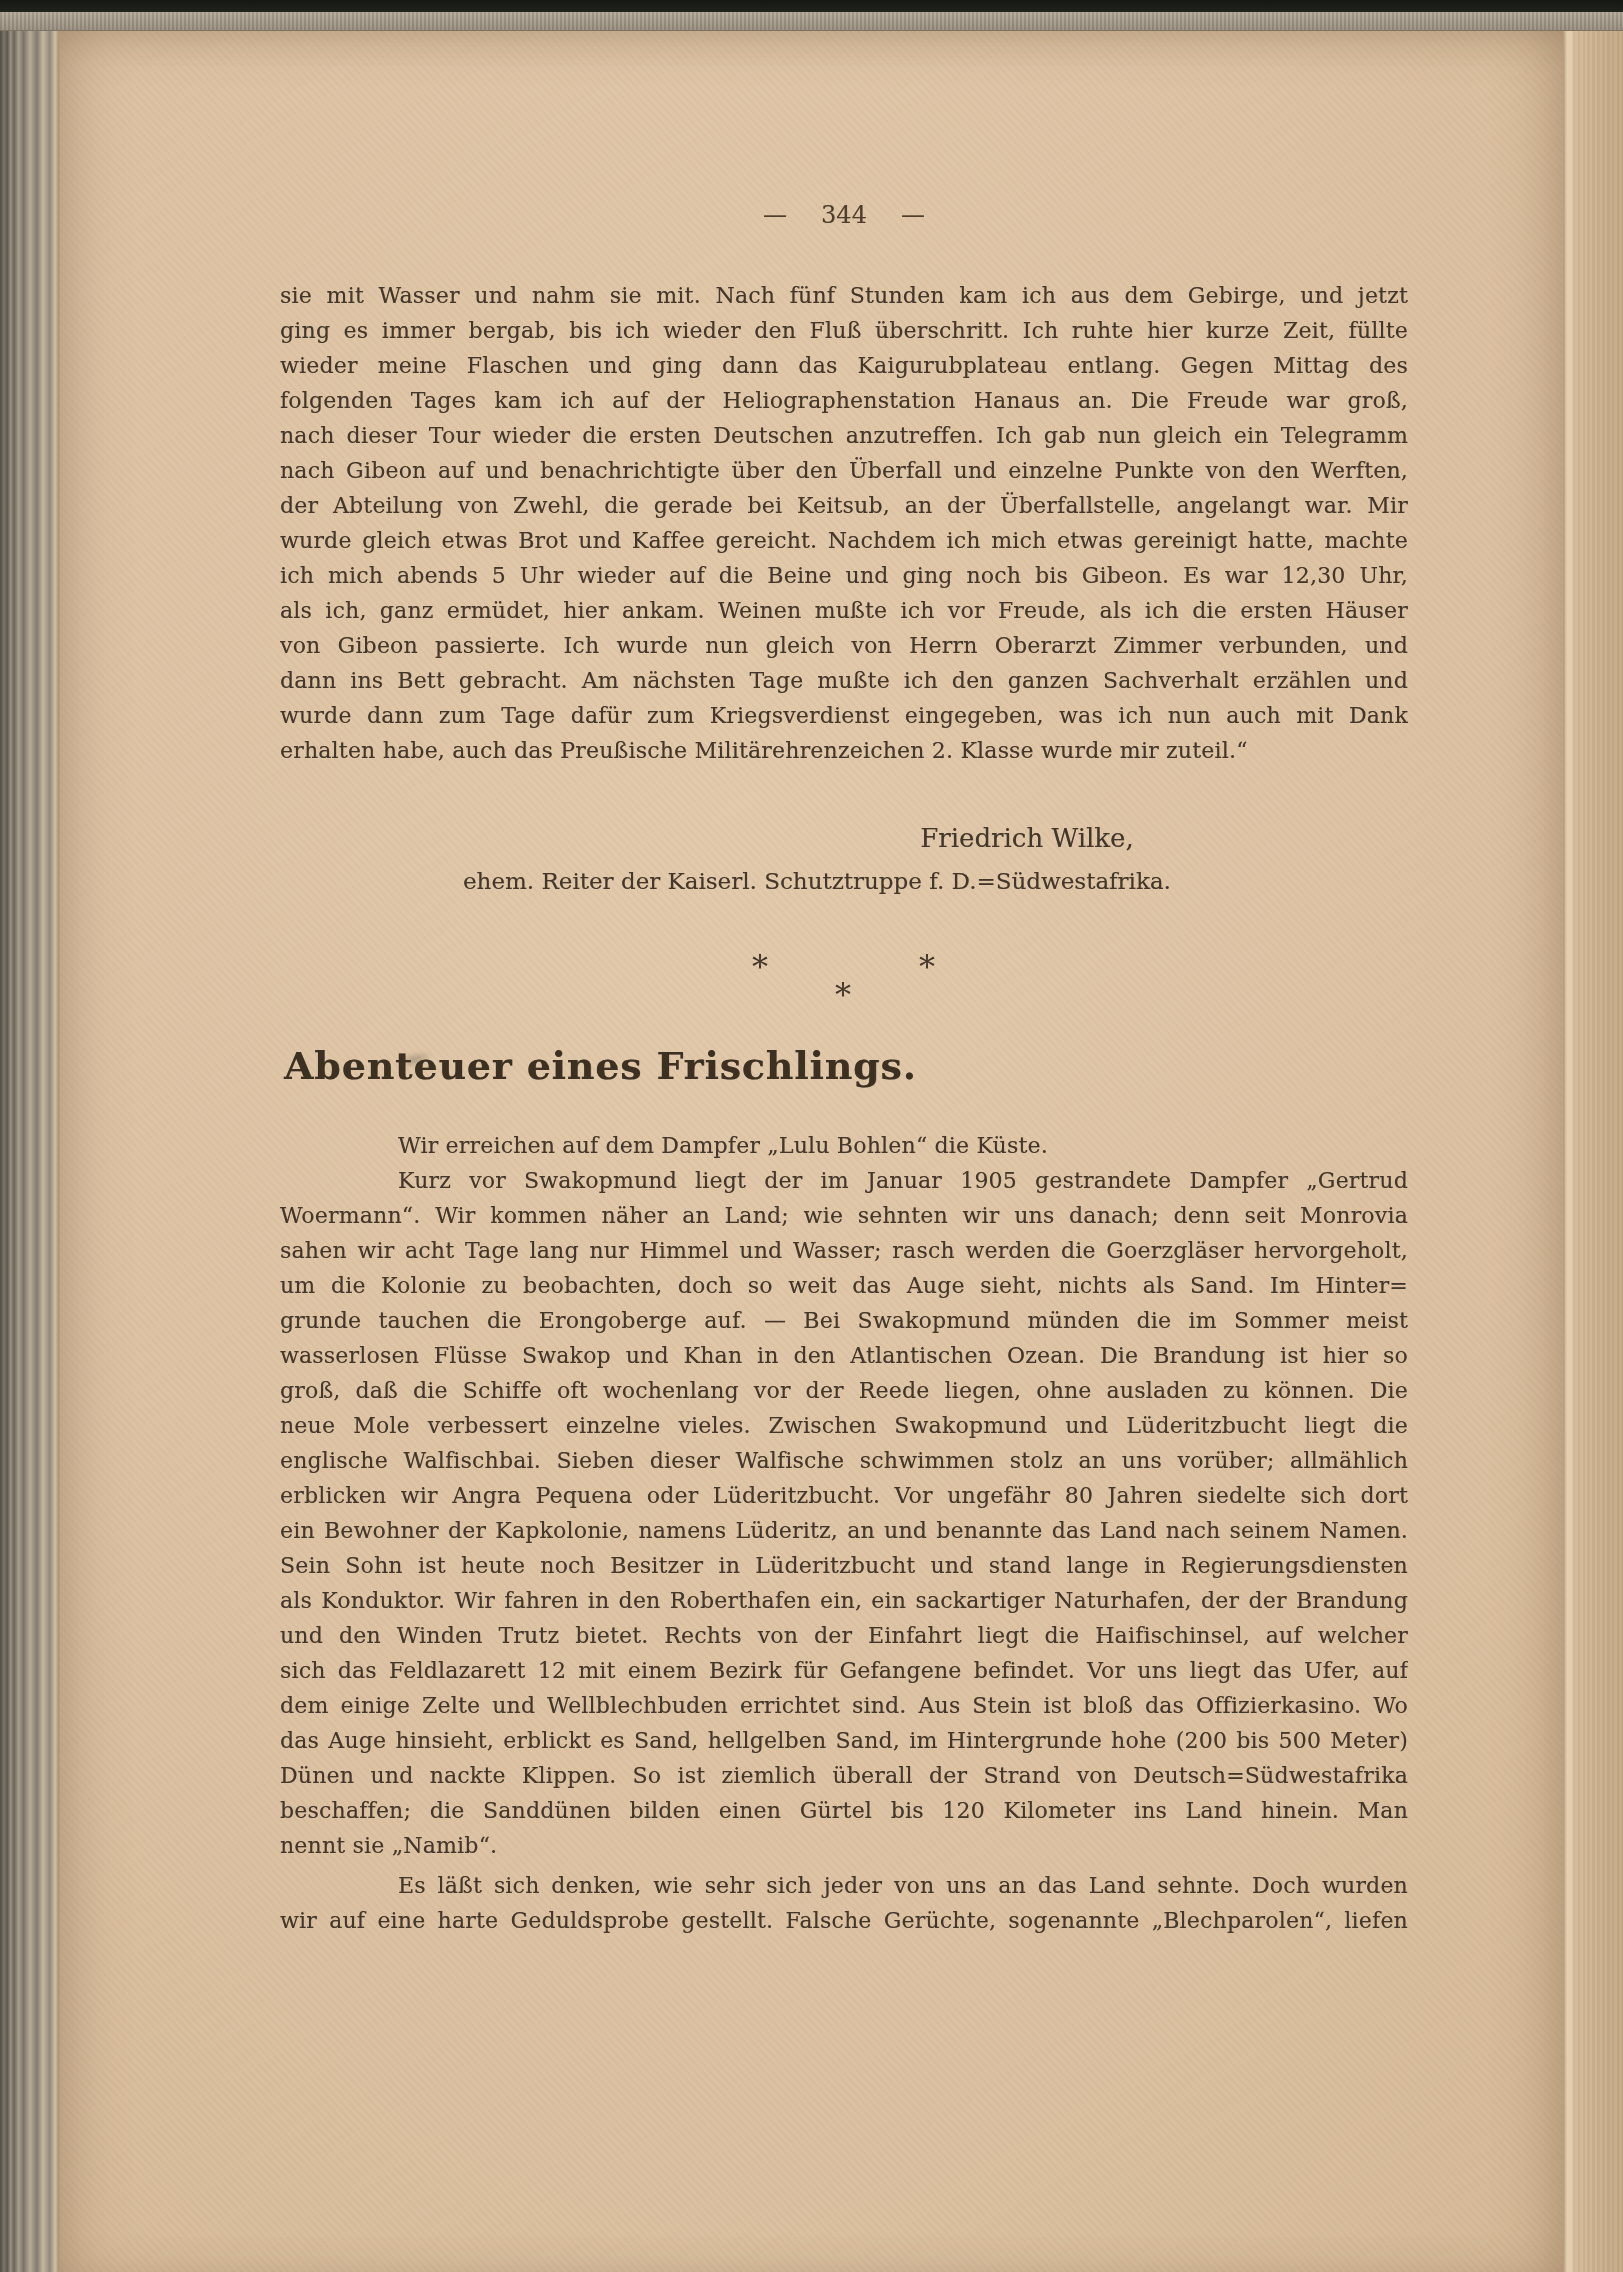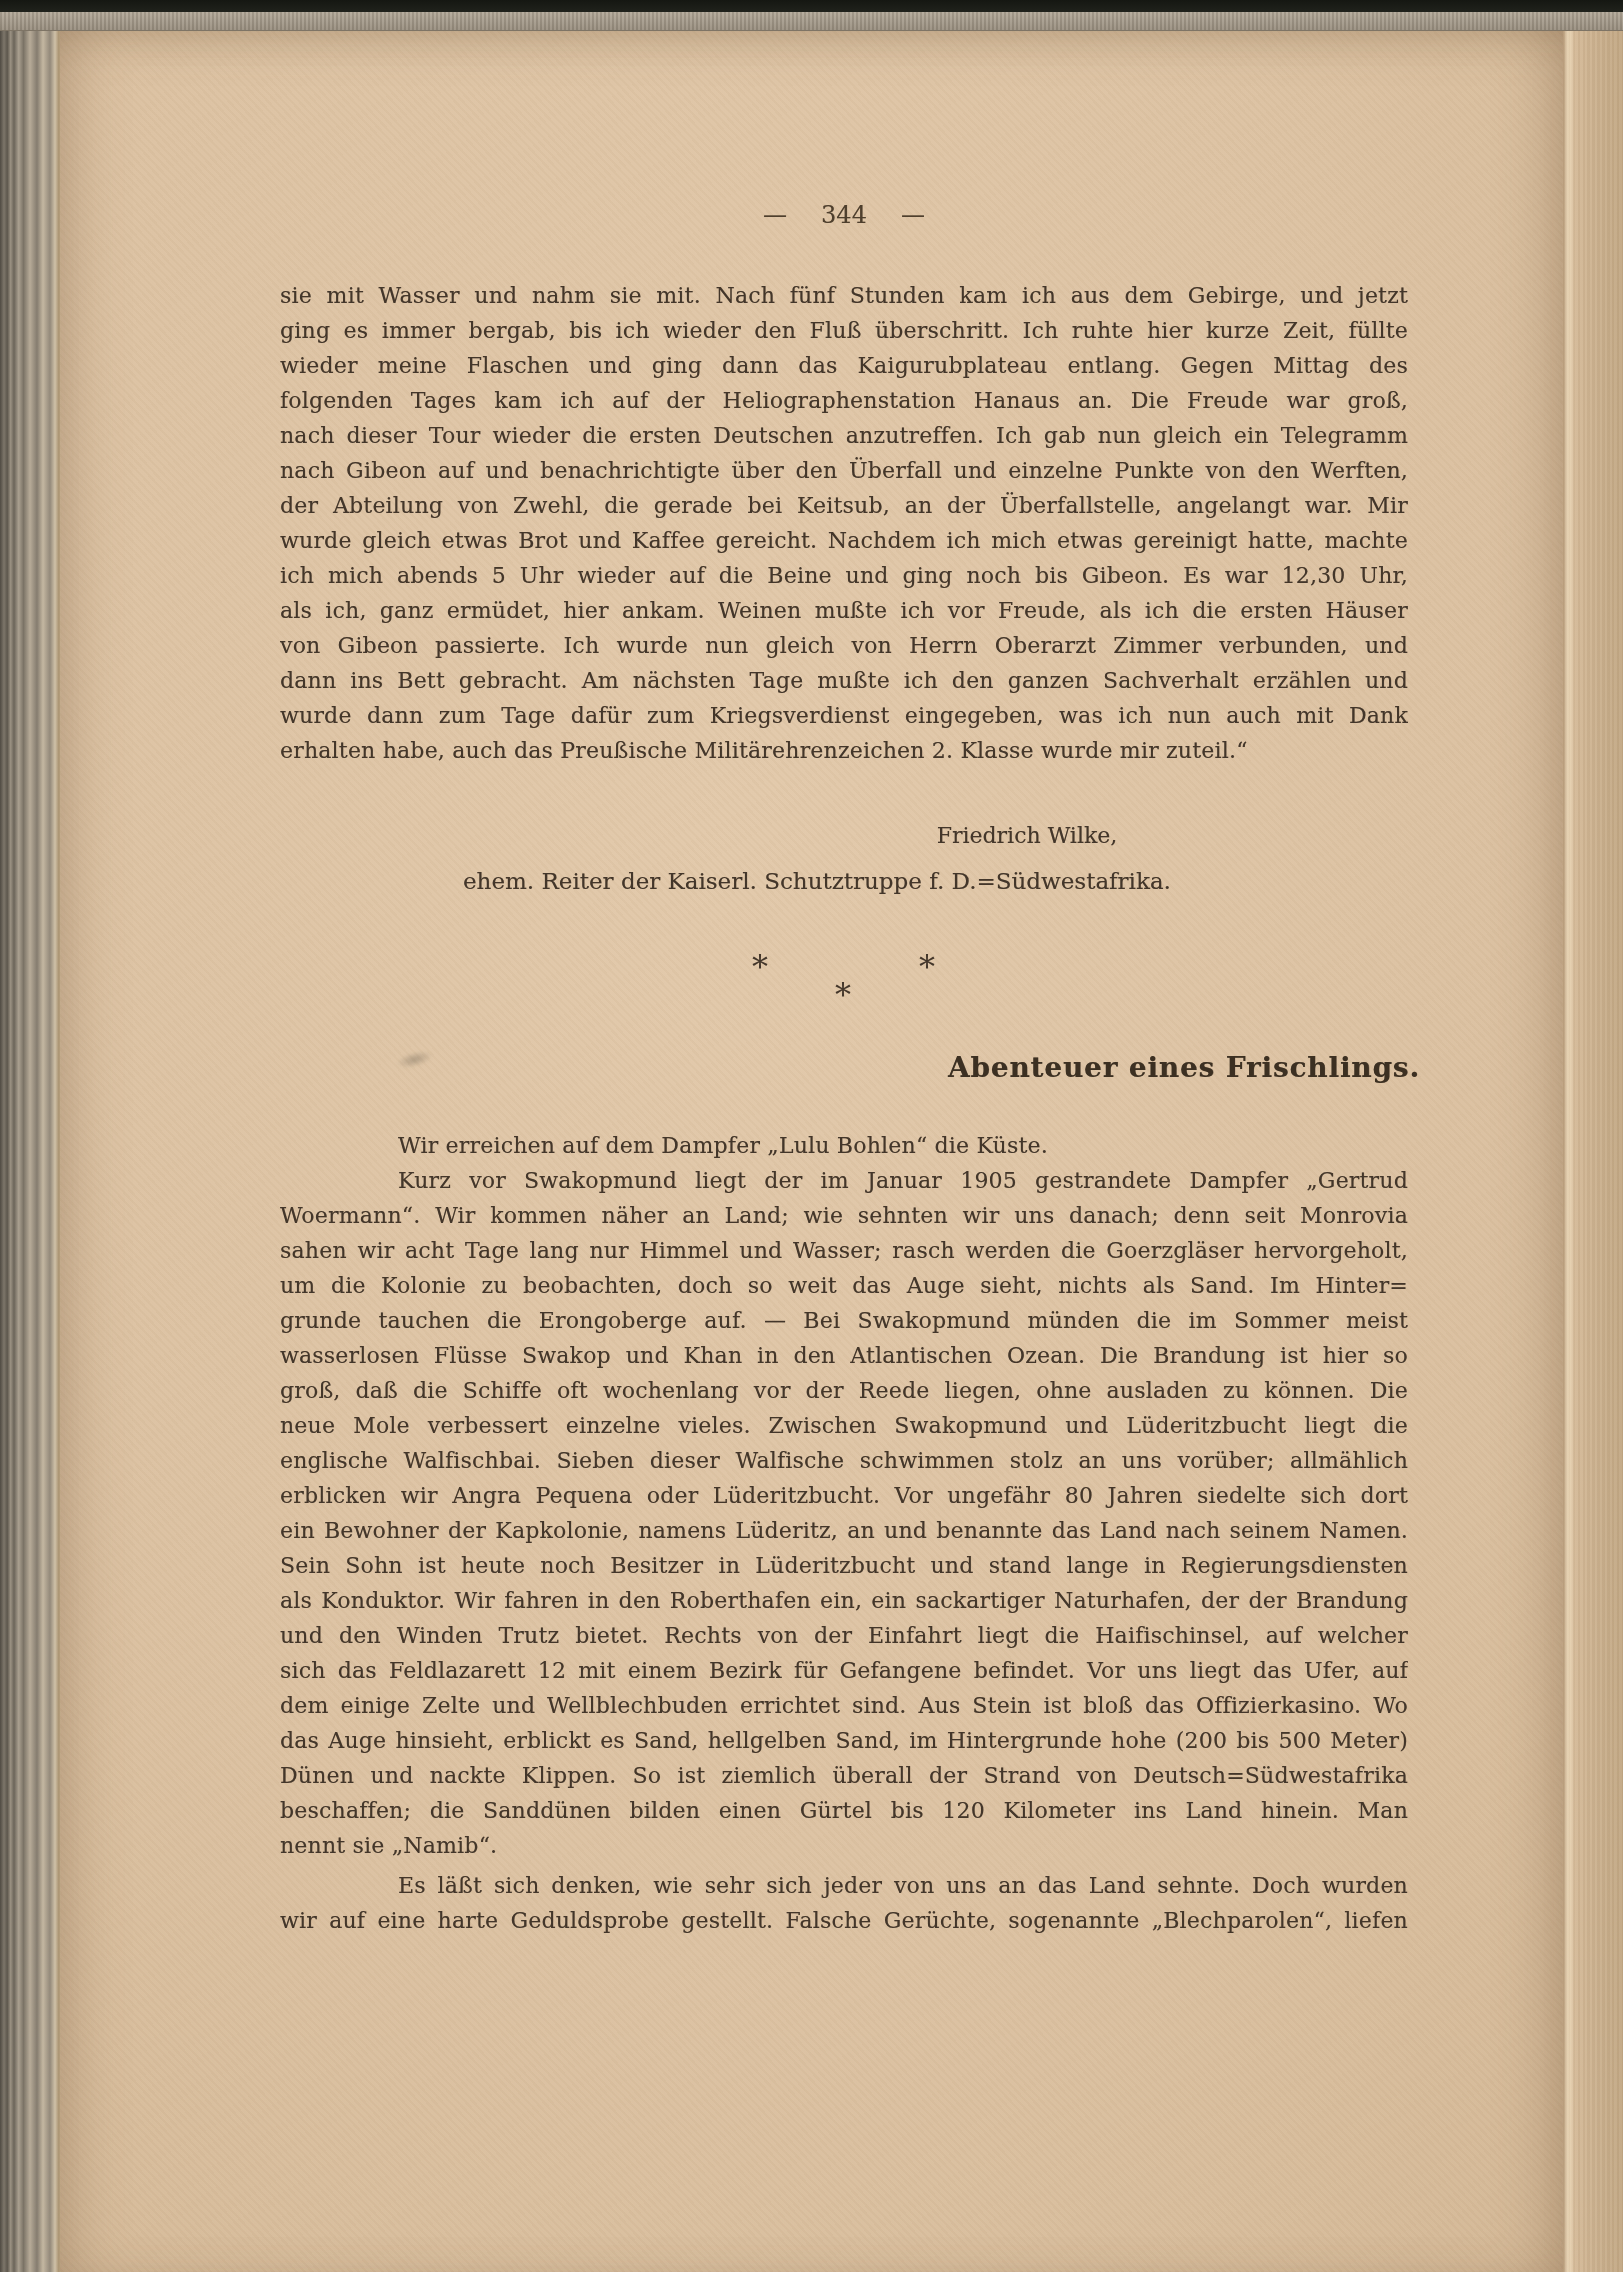--- a/index.html
+++ b/index.html
@@ -76,38 +76,38 @@
   .tline{
     height:35px;line-height:35px;overflow:hidden;
     text-align:justify;text-align-last:justify;
     hyphens:none;white-space:normal;
   }
   .tline.short{text-align:left;text-align-last:left;}
   .tline.indent{text-indent:118px;}
   .sig-name{
     position:absolute;left:280px;top:823px;width:1128px;
     text-align:center;transform:translateX(183px);
-    font-size:22px;z-index:5;
+    font-size:26px;z-index:5;
     text-shadow:0.2px 0.2px 0 rgba(60,45,30,0.4);
   }
   .sig-role{
     position:absolute;left:280px;top:868px;width:1128px;
     transform:translateX(183px);
     font-size:23px;z-index:5;
     text-shadow:0.2px 0.2px 0 rgba(60,45,30,0.4);
   }
   .sep-star{
     position:absolute;z-index:5;font-size:32px;line-height:1;color:#43362a;
   }
   .s1{left:752px;top:951px;}
   .s2{left:919px;top:951px;}
   .s3{left:835px;top:979px;}
   .heading{
-    position:absolute;left:280px;top:1039px;width:1128px;margin:12px;
-    text-align:right;font-size:28px;font-weight:bold;letter-spacing:0.8px;
+    position:absolute;left:280px;top:1039px;width:1128px;margin:4px;
+    text-align:left;font-size:38px;font-weight:bold;letter-spacing:0.8px;
     color:#3c3022;z-index:5;
     text-shadow:0.3px 0.3px 0 rgba(50,38,25,0.45);
   }
 </style>
 </head>
 <body>
 
 <div class="shot">
 
   <div class="page-shadow"></div>

